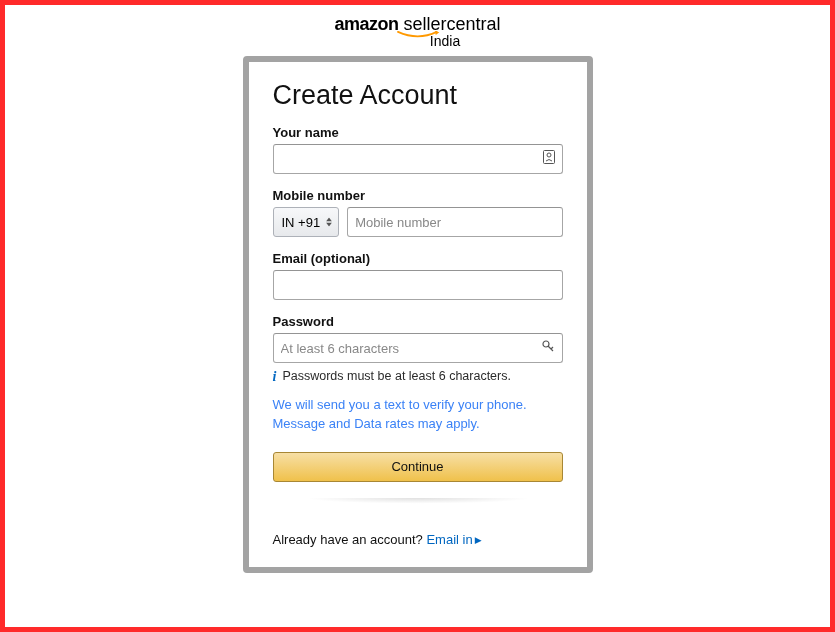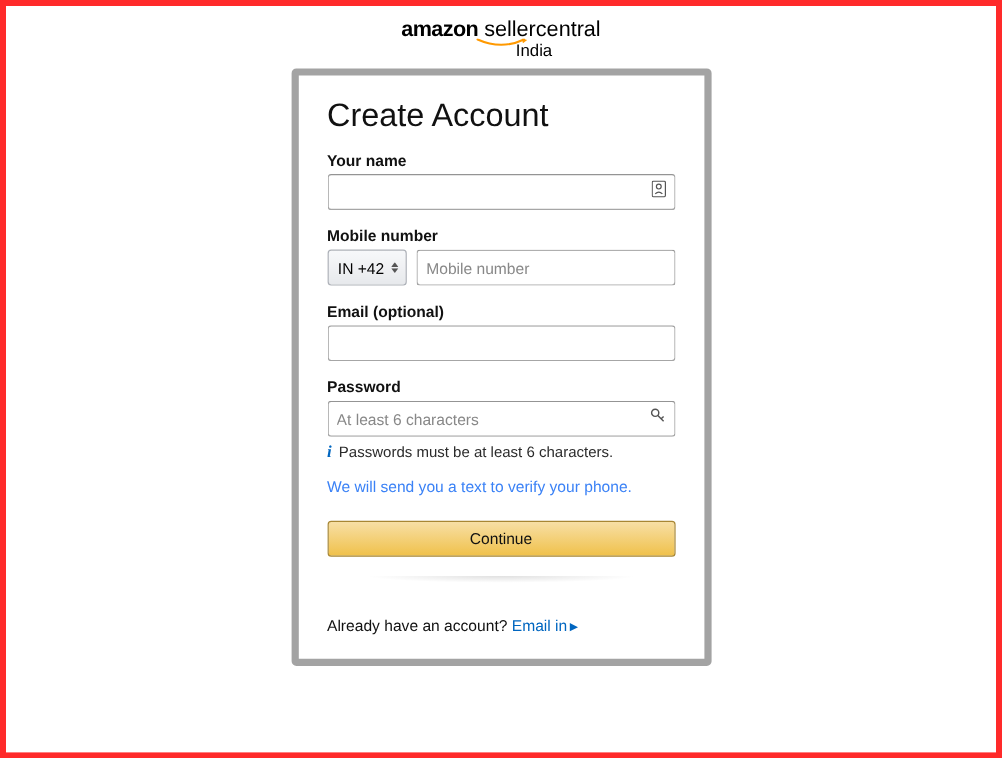--- a/index.html
+++ b/index.html
@@ -194,21 +194,21 @@
               <path d="M3 11 Q6 8 9 11" fill="none" stroke="#555"></path>
             </svg>
         </span>
       </div>
     </div>
 
     <div class="field">
       <label class="field-label">Mobile number</label>
       <div class="mobile-row">
         <div class="country-select">
-          <span>IN +42</span>
+          <span>IN +91</span>
           <span class="select-caret">
             <svg width="6" height="4" viewBox="0 0 6 4">
                 <path d="M0 4 L3 0 L6 4 Z" fill="#555"></path>
               </svg>
             <svg width="6" height="4" viewBox="0 0 6 4">
                 <path d="M0 0 L3 4 L6 0 Z" fill="#555"></path>
               </svg>
           </span>
         </div>
         <input type="text" class="text-input" style="flex: 1 1 0%;" placeholder="Mobile number">
@@ -232,20 +232,21 @@
         </span>
       </div>
       <div class="hint-row">
         <span class="info-i">i</span>
         <span>Passwords must be at least 6 characters.</span>
       </div>
     </div>
 
     <div class="disclosure">
       <div>We will send you a text to verify your phone.</div>
+      <div>Message and Data rates may apply.</div>
     </div>
 
     <button class="continue-btn">Continue</button>
 
     <div class="divider-shadow"></div>
 
     <div class="signin-row">
       <span>Already have an account? </span><a class="signin-link"><span>Email in</span><span class="signin-caret">▶</span></a>
     </div>
   </div>

